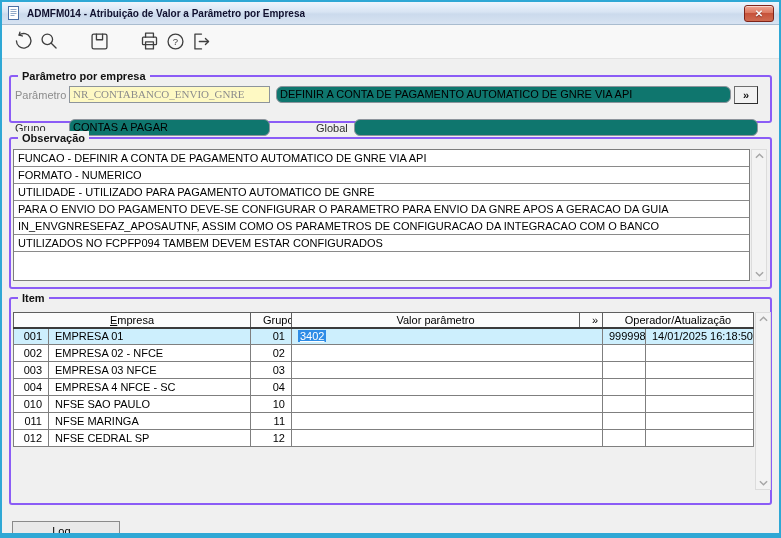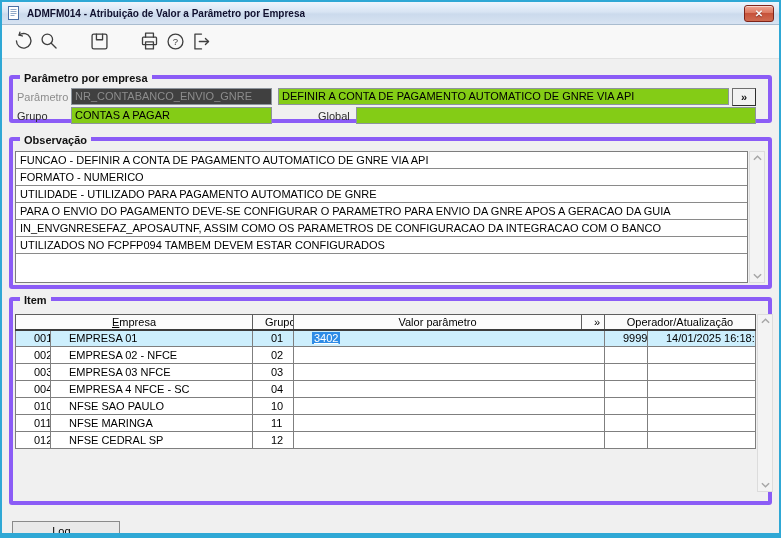--- a/index.html
+++ b/index.html
@@ -50,47 +50,47 @@
     background: #f8f8f8;
     border-bottom: 1px solid #e2e2e2;
   }
   .tool { width: 26px; height: 26px; display: flex; align-items: center; justify-content: center; }
   .tool svg { width: 21px; height: 21px; stroke: #3f3f3f; fill: none; stroke-width: 1.5; stroke-linecap: round; stroke-linejoin: round; }
   .tool-gap { width: 24px; }
   
   .group {
     position: relative;
     margin: 0 7px;
-    border: 4px solid #8b5cf6;
+    border: 2px solid #8b5cf6;
     border-radius: 3px;
     background: #f0f0f0;
   }
   .group-title {
     position: absolute; top: -8px; left: 7px;
     background: #f0f0f0;
     padding: 0 4px;
     font-size: 11px; font-weight: bold; color: #111;
     line-height: 14px;
   }
   .grp1 { margin-top: 16px; height: 48px; padding: 9px 4px 0 4px; }
   .grp-obs { margin-top: 14px; height: 152px; padding: 10px 3px 0 2px; }
   .grp-item { margin-top: 8px; height: 208px; padding: 13px 2px 0 2px; }
   
-  .frow { display: flex; align-items: center; height: 17px; margin-bottom: 2px; font-size: 11px; }
+  .frow { display: flex; align-items: center; height: 17px; margin-bottom: 16px; font-size: 11px; }
   .flabel { width: 54px; flex: none; color: #2e2e2e; }
   .flabel.dim { color: #8c8c8c; }
   .field {
     height: 17px; line-height: 15px;
     border: 1px solid #8d949c;
     font-size: 11px; padding: 0 3px;
     white-space: nowrap; overflow: hidden;
     background: #fff;
   }
-  .field.disabled { color: #8c8c8c; background: #404040; }
-  .field.readonly { background: #84cc16; color: #000; }
+  .field.disabled { color: #8c8c8c; background: #fef9c3; font-family: Liberation Serif, serif; }
+  .field.readonly { background: #0f766e; color: #000; border-radius: 6px; }
   .w200 { width: 201px; flex: none; }
   .grow { flex: 1; }
   .desc { margin-left: 6px; background: #dedede; }
   .chev-btn {
     width: 24px; height: 18px; margin: 0 8px 0 3px; flex: none;
     background: #f2f2f2;
     border: 1px solid #6e6e6e;
     border-right-color: #2e2e2e; border-bottom-color: #2e2e2e;
     font-size: 11px; font-weight: bold; color: #111;
     display: flex; align-items: center; justify-content: center;
@@ -133,21 +133,21 @@
     background: #fcfcfc;
     border: 1px solid #5f5f5f;
     border-bottom: 2px solid #3c3c3c;
     font-weight: normal; color: #000;
     height: 15px; padding: 0 12px;
     white-space: nowrap; overflow: hidden;
   }
   table.grid td {
     border: 1px solid #7f7f7f;
     background: #fff;
-    height: 17px; padding: 0 18px;
+    height: 17px; padding: 0 6px;
     white-space: nowrap; overflow: hidden;
     color: #000;
     margin-left: 40px;
   }
   td.num, td.grupo { text-align: right; padding-right: 4px; }
   tr.selected td { background: #cdeffd; }
   td.dis { background: #d9d9d9; border-color: #979797; }
   .sel-text { background: #2e8ce6; color: #fff; padding: 0 2px; text-decoration: underline; }
   .accel { text-decoration: underline; }
   

